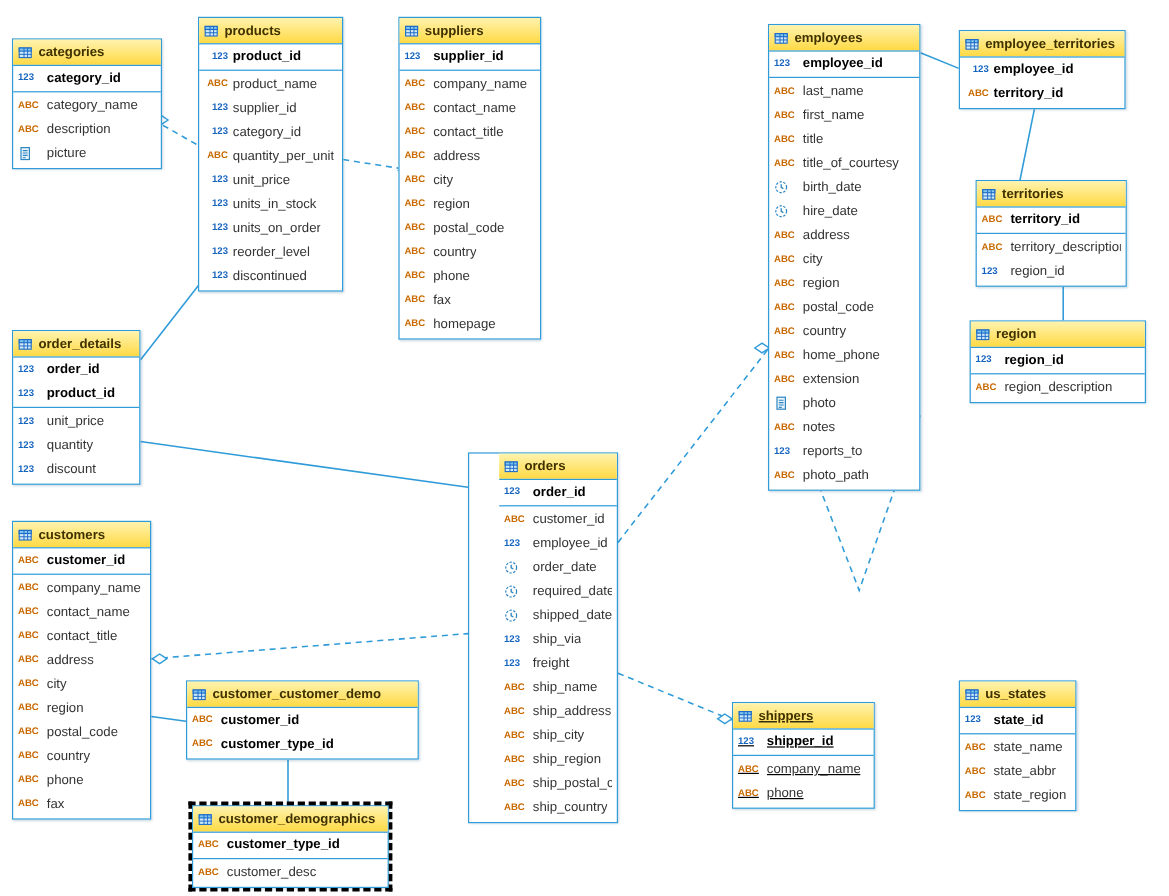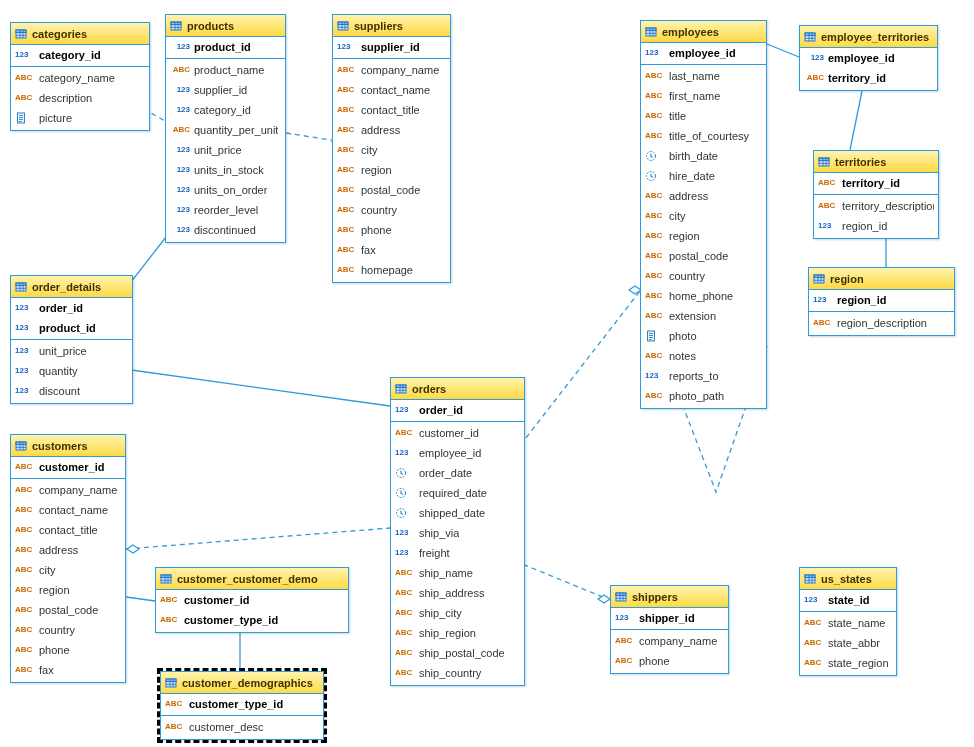--- a/index.html
+++ b/index.html
@@ -71,21 +71,21 @@
       <polyline points="515,561 610,600" class="conn dashed"></polyline>
       <polygon points="598,599 604,595 610,599 604,603" class="diamond"></polygon>
       <polyline points="767,44 799,57" class="conn solid"></polyline>
       <polyline points="862,91 850,150" class="conn solid"></polyline>
       <polyline points="886,234 886,267" class="conn solid"></polyline>
       <polyline points="767,346 716,492 641,297" class="conn dashed"></polyline>
       <polyline points="126,597 155,601" class="conn solid"></polyline>
       <polyline points="240,633 240,671" class="conn solid"></polyline>
     </svg>
   <div id="tables-layer">
-      <div class="table" style="left: 10px; top: 22px; width: 140px;">
+      <div class="table" style="left: 10px; top: 32px; width: 125px;">
         <div class="table-header">
           <span class="ticon-wrap" style="flex:0 0 13px;width:13px;">
             <svg viewBox="0 0 12 12" width="12" height="12">
               <rect x="1" y="2" width="10" height="8" fill="#cfe9f7" stroke="#1b6ac9" stroke-width="0.9"></rect>
               <rect x="1" y="2" width="10" height="2.6" fill="#7fc4ea" stroke="#1b6ac9" stroke-width="0.9"></rect>
               <path d="M1 7.3h10M5 2v8M8 2v8" stroke="#1b6ac9" stroke-width="0.8" fill="none"></path>
             </svg>
           </span>
           <span class="tname">categories</span>
         </div>
@@ -385,21 +385,21 @@
         <div class="row pk">
           <span class="ticon num">123</span>
           <span class="cname">region_id</span>
         </div>
         <div class="pk-divider"></div>
         <div class="row">
           <span class="ticon txt">ABC</span>
           <span class="cname">region_description</span>
         </div>
       </div>
-      <div class="table" style="left: 10px; top: 275px; width: 123px;">
+      <div class="table" style="left: 10px; top: 275px; width: 107px;">
         <div class="table-header">
           <span class="ticon-wrap" style="flex:0 0 13px;width:13px;">
             <svg viewBox="0 0 12 12" width="12" height="12">
               <rect x="1" y="2" width="10" height="8" fill="#cfe9f7" stroke="#1b6ac9" stroke-width="0.9"></rect>
               <rect x="1" y="2" width="10" height="2.6" fill="#7fc4ea" stroke="#1b6ac9" stroke-width="0.9"></rect>
               <path d="M1 7.3h10M5 2v8M8 2v8" stroke="#1b6ac9" stroke-width="0.8" fill="none"></path>
             </svg>
           </span>
           <span class="tname">order_details</span>
         </div>
@@ -418,21 +418,21 @@
         </div>
         <div class="row">
           <span class="ticon num">123</span>
           <span class="cname">quantity</span>
         </div>
         <div class="row">
           <span class="ticon num">123</span>
           <span class="cname">discount</span>
         </div>
       </div>
-      <div class="table" style="left: 390px; top: 377px; width: 135px;">
+      <div class="table" style="left: 390px; top: 377px; width: 125px; padding-left: 25px;">
         <div class="table-header">
           <span class="ticon-wrap" style="flex:0 0 13px;width:13px;">
             <svg viewBox="0 0 12 12" width="12" height="12">
               <rect x="1" y="2" width="10" height="8" fill="#cfe9f7" stroke="#1b6ac9" stroke-width="0.9"></rect>
               <rect x="1" y="2" width="10" height="2.6" fill="#7fc4ea" stroke="#1b6ac9" stroke-width="0.9"></rect>
               <path d="M1 7.3h10M5 2v8M8 2v8" stroke="#1b6ac9" stroke-width="0.8" fill="none"></path>
             </svg>
           </span>
           <span class="tname">orders</span>
         </div>
@@ -600,21 +600,21 @@
         <div class="row pk">
           <span class="ticon txt">ABC</span>
           <span class="cname">customer_type_id</span>
         </div>
         <div class="pk-divider"></div>
         <div class="row">
           <span class="ticon txt">ABC</span>
           <span class="cname">customer_desc</span>
         </div>
       </div>
-      <div class="table" style="left: 610px; top: 585px; width: 119px;">
+      <div class="table" style="left: 610px; top: 585px; width: 119px; text-decoration: underline;">
         <div class="table-header">
           <span class="ticon-wrap" style="flex:0 0 13px;width:13px;">
             <svg viewBox="0 0 12 12" width="12" height="12">
               <rect x="1" y="2" width="10" height="8" fill="#cfe9f7" stroke="#1b6ac9" stroke-width="0.9"></rect>
               <rect x="1" y="2" width="10" height="2.6" fill="#7fc4ea" stroke="#1b6ac9" stroke-width="0.9"></rect>
               <path d="M1 7.3h10M5 2v8M8 2v8" stroke="#1b6ac9" stroke-width="0.8" fill="none"></path>
             </svg>
           </span>
           <span class="tname">shippers</span>
         </div>

